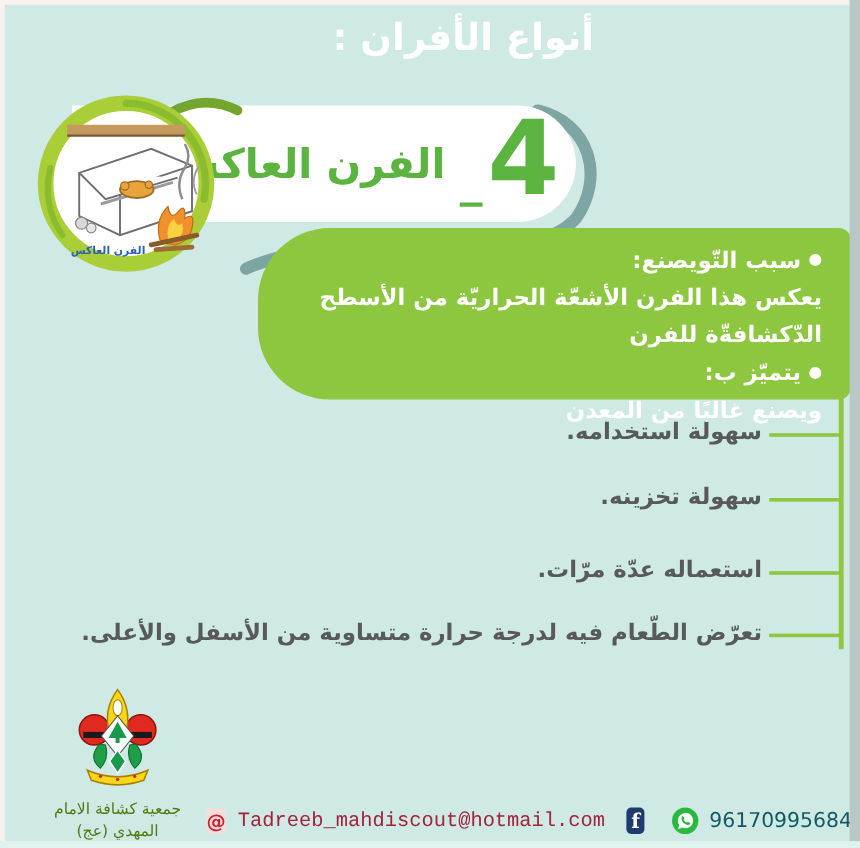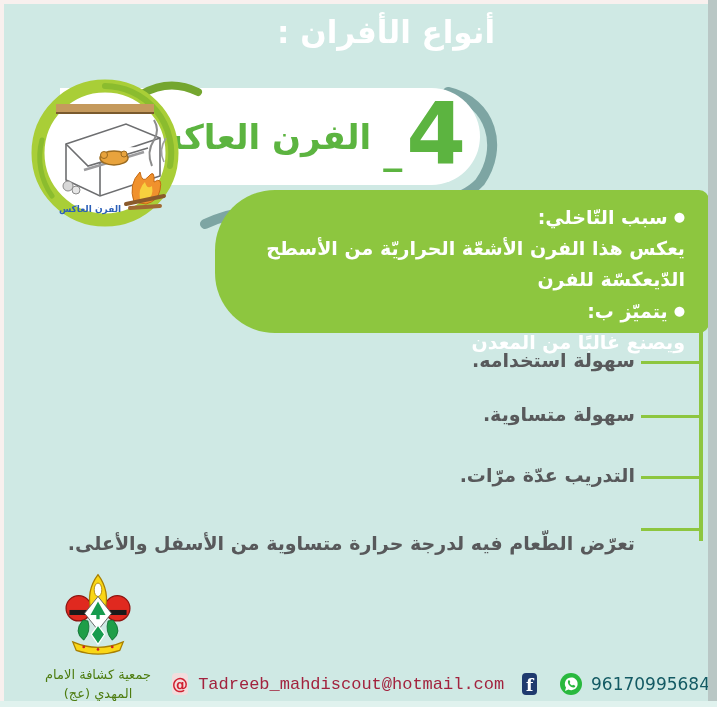--- a/index.html
+++ b/index.html
@@ -46,21 +46,21 @@
   }
   .gb-bullet { font-size:13px; vertical-align:3px; margin-left:6px; }
 
   .feat-vline { position:absolute; left:699px; top:331px; width:4px; height:210px; background:#8dc63f; z-index:2; }
   .feat-tick  { position:absolute; width:61px; height:3px; left:641px; background:#8dc63f; z-index:2; }
   .tick-1 { top:361px; } .tick-2 { top:415px; } .tick-3 { top:476px; } .tick-4 { top:528px; }
   .feat-item {
     position:absolute; right:82px; direction:rtl; text-align:left;
     font-size:19px; font-weight:bold; color:#58595b; white-space:nowrap;
   }
-  .item-1 { top:349px; } .item-2 { top:403px; } .item-3 { top:464px; } .item-4 { top:516px;margin-top:16px; }
+  .item-1 { top:349px; } .item-2 { top:403px; } .item-3 { top:464px; } .item-4 { top:516px; }
 
   .scout { position:absolute; left:28px; top:573px; width:140px; text-align:center; }
   .scout-text { direction:rtl; font-size:13px; font-weight:normal; color:#4d7c0f; line-height:19px; margin-top:4px; }
 
   .contact-bar {
     position:absolute; left:172px; top:668px; width:538px; height:32px;
     display:flex; align-items:center;
   }
   .at-icon {
     width:24px; height:22px; border-radius:4px; background:#f2dddd;
@@ -131,37 +131,37 @@
 
       <path d="M 122 88 Q 116 74 124 62 Q 130 52 124 42" fill="none" stroke="#8b8b8b" stroke-width="2"></path>
       <path d="M 134 84 Q 128 72 136 60" fill="none" stroke="#a0a0a0" stroke-width="1.6"></path>
 
       <text x="60" y="134" font-size="9" font-weight="bold" fill="#2b5fb8" text-anchor="middle">الفرن العاكس</text>
     </svg>
   </div>
 
   <div class="green-box">
     <div>
-      <span class="gb-bullet">●</span><span>سبب التّاخلي:</span>
-    </div>
-    <div>يعكس هذا الفرن الأشعّة الحراريّة من الأسطح الدّيعكسّة للفرن</div>
+      <span class="gb-bullet">●</span><span>سبب التّويصنع:</span>
+    </div>
+    <div>يعكس هذا الفرن الأشعّة الحراريّة من الأسطح الدّكشافةّة للفرن</div>
     <div>
       <span class="gb-bullet">●</span><span>يتميّز ب:</span>
     </div>
     <div>ويصنع غالبًا من المعدن</div>
   </div>
 
   <div class="feat-vline"></div>
   <div class="feat-tick tick-1"></div>
   <div class="feat-tick tick-2"></div>
   <div class="feat-tick tick-3"></div>
   <div class="feat-tick tick-4"></div>
   <div class="feat-item item-1">سهولة استخدامه.</div>
-  <div class="feat-item item-2">سهولة متساوية.</div>
-  <div class="feat-item item-3">التدريب عدّة مرّات.</div>
+  <div class="feat-item item-2">سهولة تخزينه.</div>
+  <div class="feat-item item-3">استعماله عدّة مرّات.</div>
   <div class="feat-item item-4">تعرّض الطّعام فيه لدرجة حرارة متساوية من الأسفل والأعلى.</div>
 
   <div class="scout">
     <svg width="84" height="84" viewBox="0 0 100 100">
       <circle cx="27" cy="42" r="15" fill="#e0291f" stroke="#8e1410" stroke-width="1.5"></circle>
       <circle cx="73" cy="42" r="15" fill="#e0291f" stroke="#8e1410" stroke-width="1.5"></circle>
       <path d="M 50 2 C 59 14 63 28 58 46 L 42 46 C 37 28 41 14 50 2 Z" fill="#f9d616" stroke="#a87f00" stroke-width="1.5"></path>
       <ellipse cx="50" cy="20" rx="4.5" ry="8" fill="#ffffff" stroke="#a87f00" stroke-width="1"></ellipse>
       <rect x="16" y="44" width="68" height="6" fill="#1a1a1a"></rect>
       <polygon points="50,28 66,48 50,68 34,48" fill="#ffffff" stroke="#555555" stroke-width="1"></polygon>

